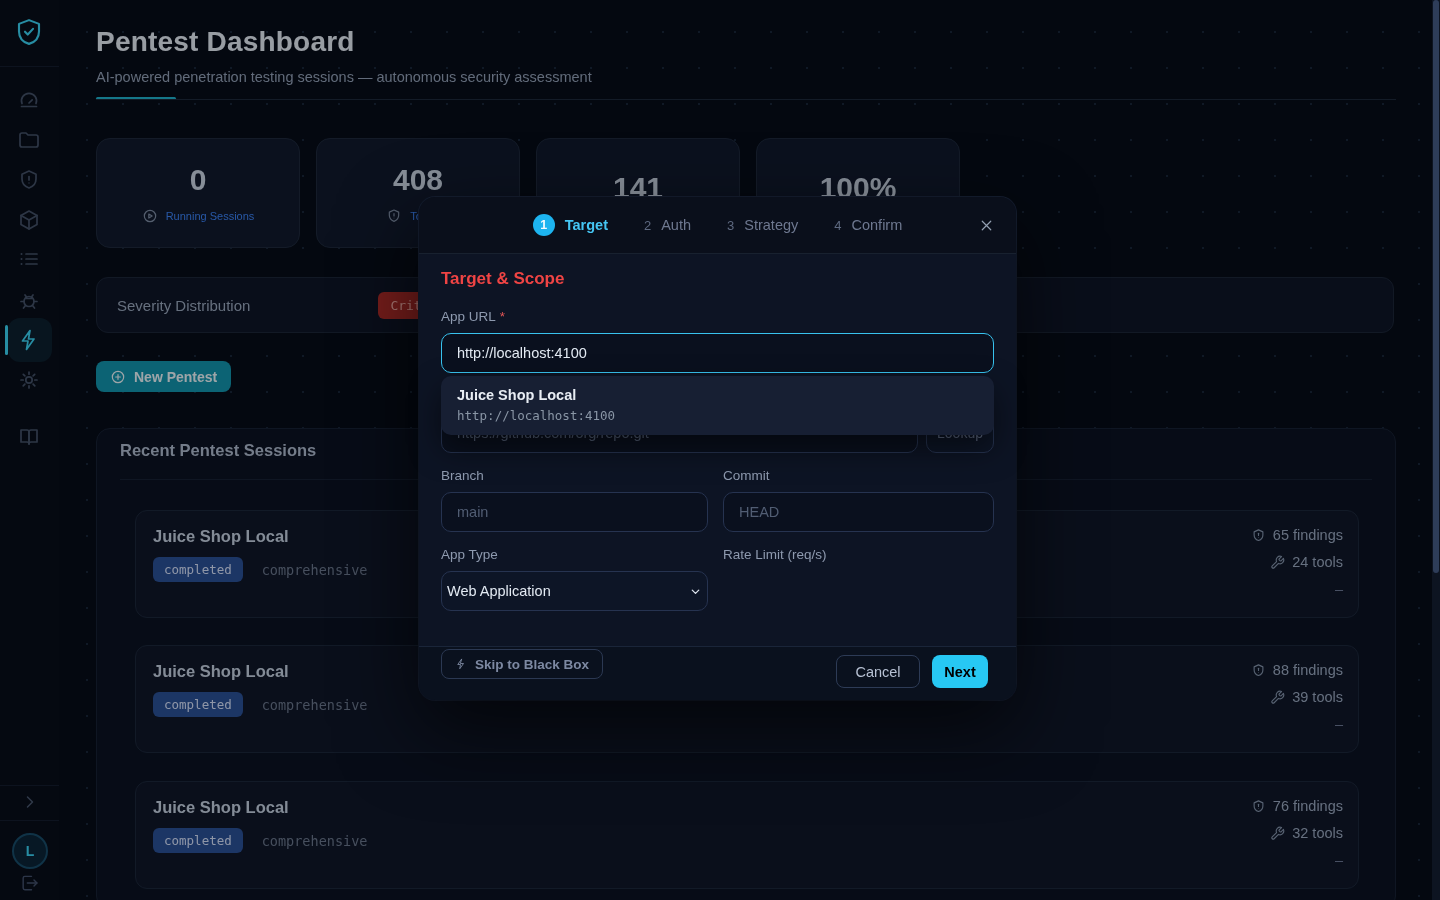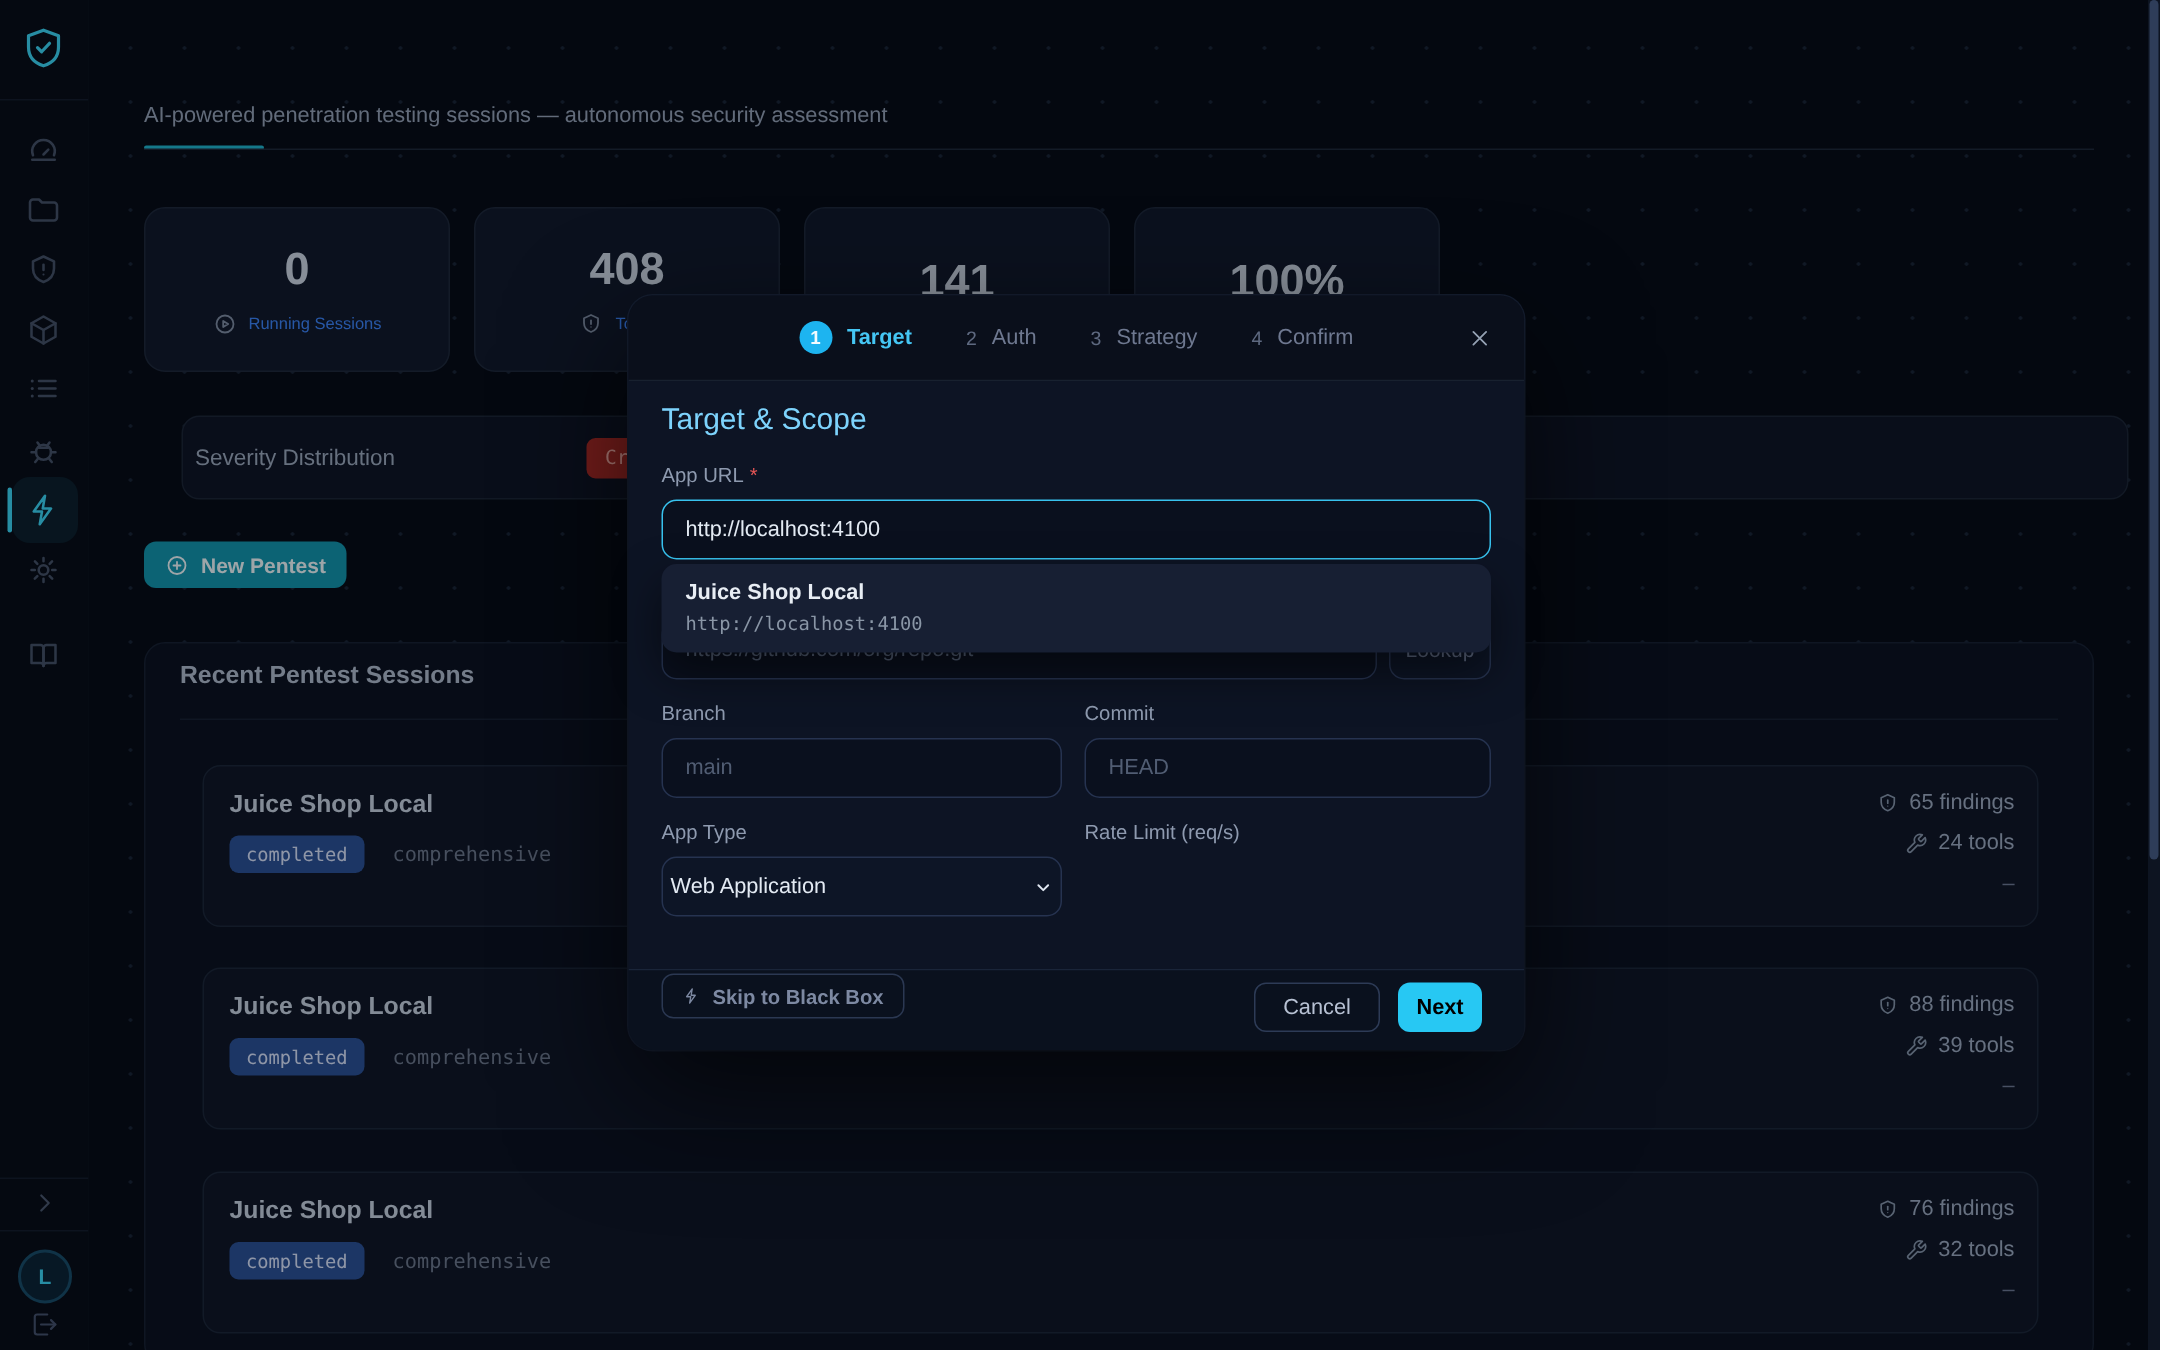--- a/index.html
+++ b/index.html
@@ -30,21 +30,21 @@
   .h-line{left:96px;top:99px;width:1300px;height:1px;background:#1c2636;}
 
   .stats{left:96px;top:138px;display:flex;gap:16px;}
   .stat{width:204px;height:110px;background:#101828;border:1px solid #1d2738;border-radius:14px;
         display:flex;flex-direction:column;align-items:center;justify-content:center;gap:11px;box-sizing:border-box;}
   .stat-value{font-size:30px;font-weight:700;color:#cbd5e1;}
   .stat-label{display:flex;gap:8px;align-items:center;color:#3b82f6;font-size:11px;white-space:nowrap;}
   .stat-label svg{color:#7f8ca1;}
 
   .severity{left:96px;top:277px;width:1298px;height:56px;background:#0d1322;border:1px solid #1b2433;border-radius:12px;
-            display:flex;align-items:center;padding:0 8px;gap:20px;box-sizing:border-box;margin-left:25px;}
+            display:flex;align-items:center;padding:0 20px;gap:20px;box-sizing:border-box;}
   .severity-title{font-size:15px;color:#9aa7ba;margin-right:108px;}
   .badge{font-family:"DejaVu Sans Mono",monospace;font-size:13px;padding:6px 12px;border-radius:6px;white-space:nowrap;}
   .badge.critical{background:#b02a24;color:#ffb4aa;}
   .badge.high{background:#b35c10;color:#ffd07a;}
 
   .btn-new{left:96px;top:361px;height:31px;padding:0 14px;display:flex;align-items:center;gap:8px;background:#1293aa;
            color:#eef7f9;border-radius:8px;font-size:14px;font-weight:600;cursor:pointer;}
 
   .panel{left:96px;top:428px;width:1298px;height:480px;background:#0a101d;border:1px solid #161f2f;border-radius:14px;}
   .panel-title{left:120px;top:441px;font-size:16.5px;font-weight:700;color:#aeb9ca;}
@@ -71,21 +71,21 @@
   .m-head{position:absolute;top:0;left:0;right:0;height:56px;background:#0a0f1b;border-bottom:1px solid #18212f;
           border-radius:16px 16px 0 0;display:flex;align-items:center;justify-content:center;gap:36px;}
   .step{display:flex;align-items:center;gap:10px;cursor:pointer;}
   .step-num{font-size:13px;color:#5e6980;}
   .step-label{font-size:14.5px;color:#6e7890;}
   .step.active .step-num{width:22px;height:22px;border-radius:50%;background:#1db4f0;color:#f2fbff;
         display:flex;align-items:center;justify-content:center;font-weight:700;font-size:12.5px;}
   .step.active .step-label{color:#45c6f4;font-weight:600;}
   .m-close{position:absolute;right:16px;top:14px;width:28px;height:28px;color:#93a0b2;display:flex;align-items:center;justify-content:center;cursor:pointer;}
 
-  .m-title{position:absolute;left:22px;top:72px;font-size:20px;font-weight:400;color:#7dd3fc;}
+  .m-title{position:absolute;left:22px;top:72px;font-size:17px;font-weight:700;color:#ef4444;}
   .lbl{position:absolute;font-size:13.5px;color:#8e9aaf;}
   .req{color:#e25555;margin-left:4px;}
   .inp{position:absolute;height:40px;background:#0a101e;border:1px solid #263350;border-radius:10px;color:#e3eaf3;
        font-size:14.5px;padding:0 15px;box-sizing:border-box;font-family:"Liberation Sans",sans-serif;outline:none;}
   .inp::placeholder{color:#515d73;}
   .inp.focused{border:1.5px solid #38c2ee;}
   .dropdown{position:absolute;left:22px;top:179px;width:553px;background:#171f33;border-radius:10px;
             box-shadow:0 14px 30px rgba(0,0,0,.5);padding:11px 16px 12px;box-sizing:border-box;z-index:2;cursor:pointer;}
   .dd-name{font-size:14.5px;font-weight:600;color:#e8edf4;}
   .dd-url{font-family:"DejaVu Sans Mono",monospace;font-size:12.5px;color:#8a96a6;margin-top:5px;}
@@ -192,20 +192,21 @@
       <svg width="20" height="20" viewBox="0 0 24 24" fill="none" stroke="currentColor" stroke-width="1.7" stroke-linecap="round" stroke-linejoin="round">
           <path d="M15 4H7a2 2 0 0 0-2 2v12a2 2 0 0 0 2 2h8"></path>
           <path d="M18 8.5l3.5 3.5-3.5 3.5"></path>
           <path d="M21.5 12H10"></path>
         </svg>
     </div>
   </aside>
 
   <div class="main-bg"></div>
 
+  <div class="abs h-title">Pentest Dashboard</div>
   <div class="abs h-sub">AI-powered penetration testing sessions — autonomous security assessment</div>
   <div class="abs tab-accent"></div>
   <div class="abs h-line"></div>
 
   <div class="abs stats">
     <div class="stat">
       <div class="stat-value">0</div>
       <div class="stat-label">
         <svg width="16" height="16" viewBox="0 0 24 24" fill="none" stroke="currentColor" stroke-width="1.8" stroke-linecap="round" stroke-linejoin="round">
             <circle cx="12" cy="12" r="8.5"></circle>

